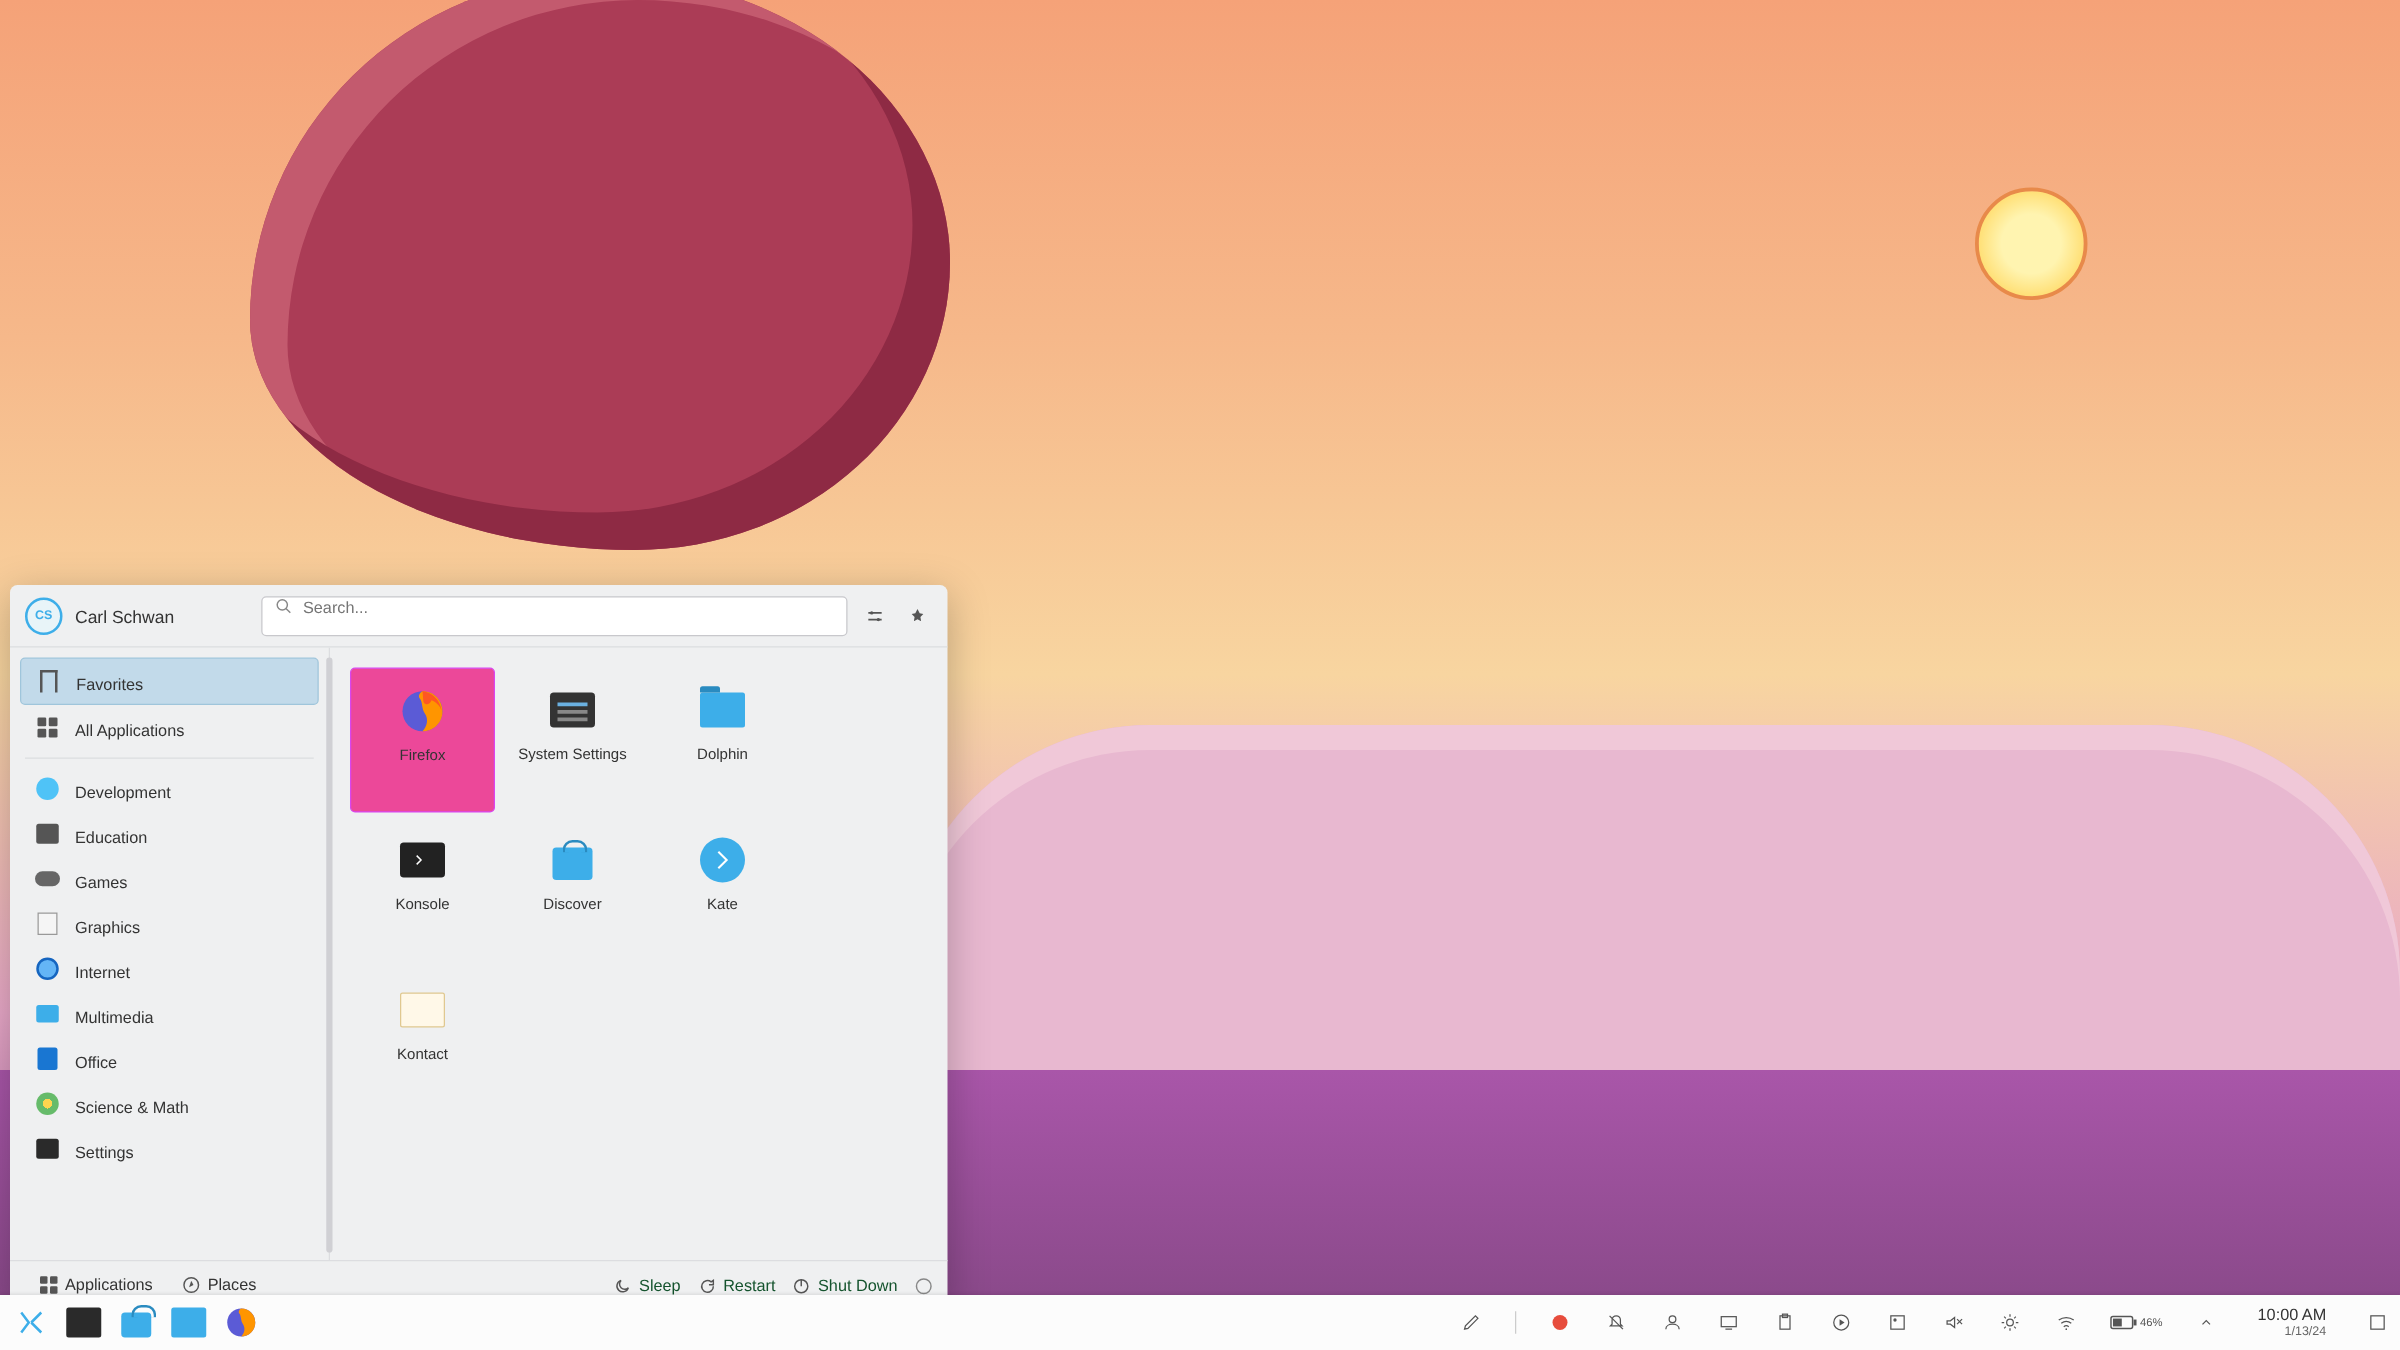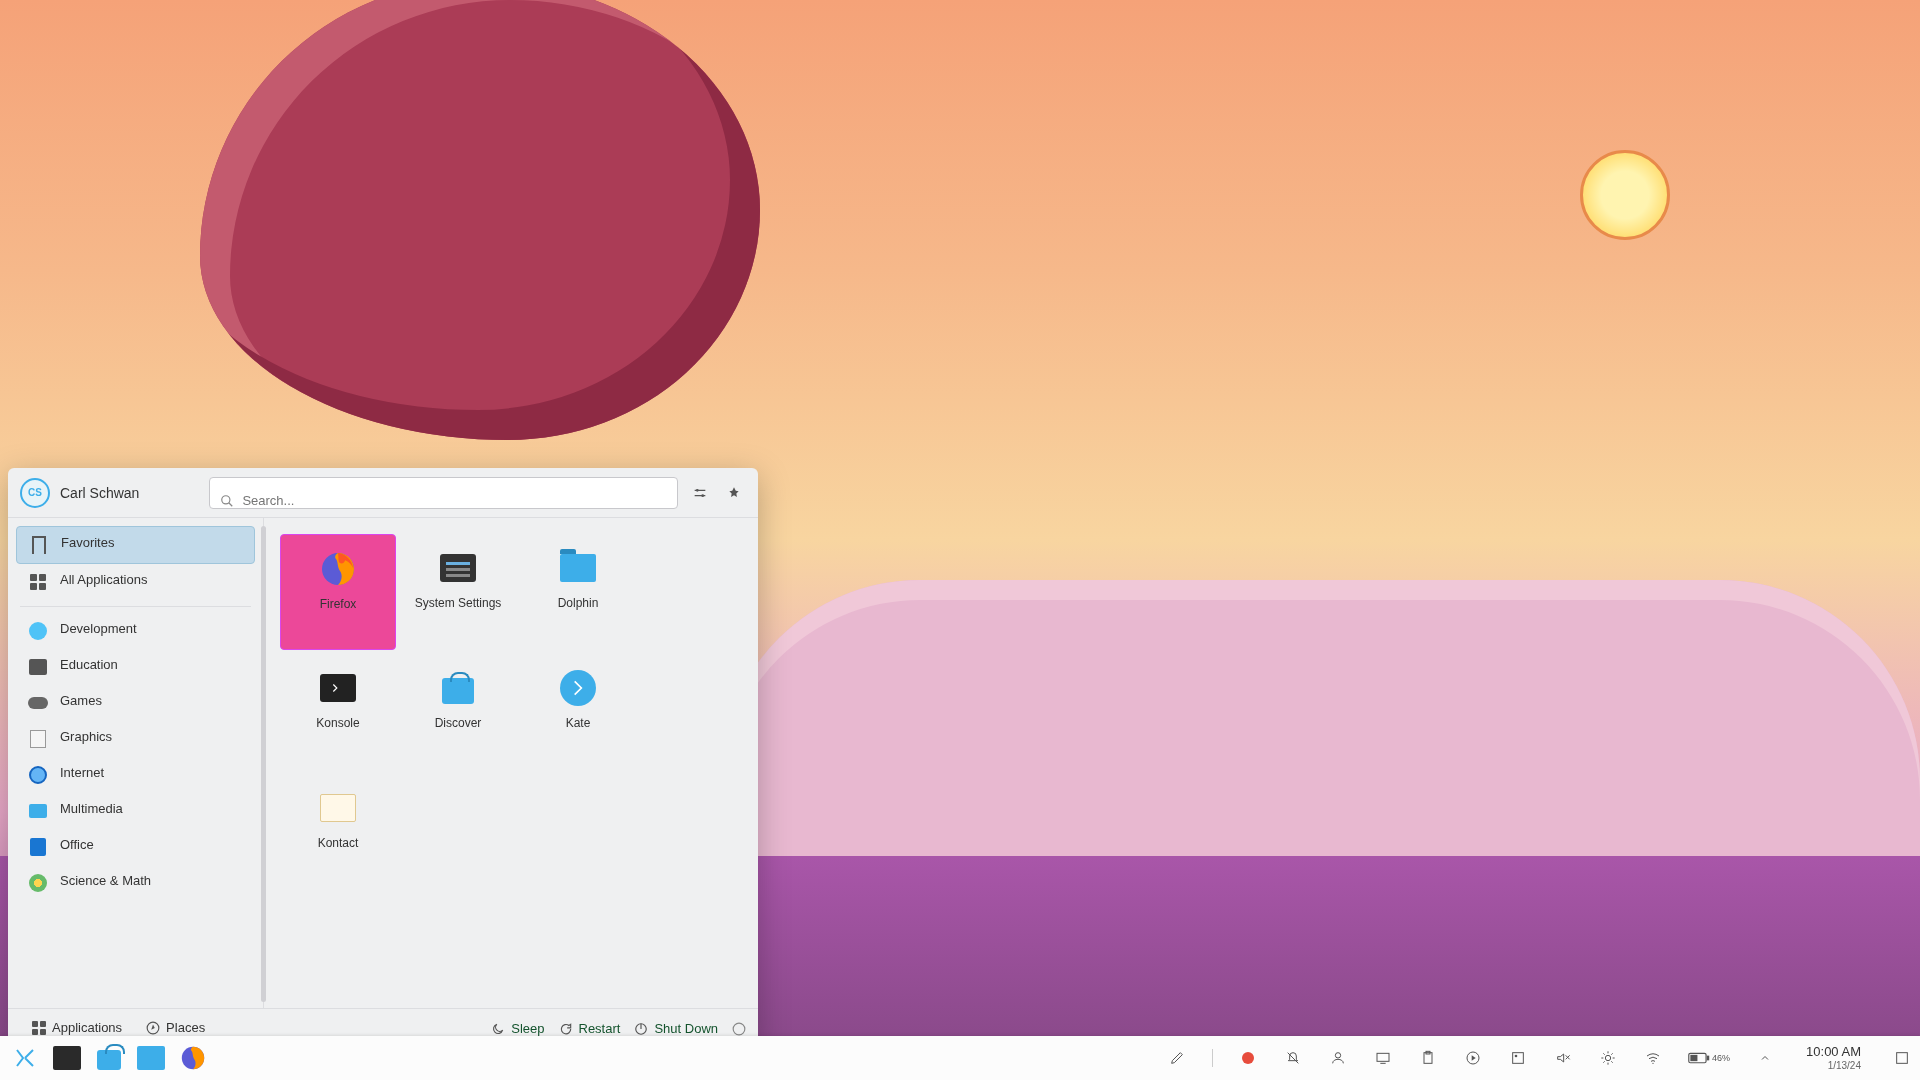--- a/index.html
+++ b/index.html
@@ -62,33 +62,33 @@
 .avatar {
   width: 30px; height: 30px; border-radius: 50%;
   border: 2px solid #3daee9; background:#e8f4f8;
   display:flex; align-items:center; justify-content:center;
   font-size:10px; color:#3daee9; font-weight:600;
 }
 .username { font-size: 14px; color:#333; flex-shrink:0;}
 .search-box {
   flex: 1; margin-left: 60px; height: 32px;
   background: #fff; border: 1px solid #c8c8cc; border-radius: 4px;
-  display: flex; align-items: flex-end; padding: 0 10px; gap: 8px;
+  display: flex; align-items: flex-start; padding: 0 10px; gap: 8px;
 }
 .search-box input { border:none; outline:none; flex:1; font-size:13px; background:transparent;}
 .header-btn { width:24px; height:24px; display:flex; align-items:center; justify-content:center; cursor:pointer; color:#555;}
 
 .launcher-body { flex:1; display:flex; overflow:hidden;}
 .sidebar {
   width: 256px; padding: 8px; overflow-y:auto;
   border-right: 1px solid #dcdde0;
 }
 .sidebar-scrollbar { width:5px; background:#d0d0d4; position:absolute; left:253px; top:58px; bottom:46px; border-radius:3px;}
 .sb-item {
-  display:flex; align-items:flex-start; gap:12px; padding: 8px 12px;
+  display:flex; align-items:flex-end; gap:12px; padding: 8px 12px;
   border-radius:4px; cursor:pointer; font-size:13px; color:#333;
 }
 .sb-item.active { background:#c2daea; border:1px solid #9fc5db;}
 .sb-separator { height:1px; background:#dcdde0; margin:6px 4px;}
 .sb-icon { width:20px; height:20px; display:flex; align-items:center; justify-content:center; flex-shrink:0;}
 
 .grid-area { flex:1; padding:16px; display:flex; flex-wrap:wrap; align-content:flex-start; gap:4px;}
 .app-tile {
   width: 116px; height: 116px;
   display:flex; flex-direction:column; align-items:center; justify-content:flex-start;
@@ -230,20 +230,26 @@
             <span class="ic-office"></span>
           </span>
           <span>Office</span>
         </div>
       <div class="sb-item">
           <span class="sb-icon">
             <span class="ic-sci"></span>
           </span>
           <span>Science &amp; Math</span>
         </div>
+      <div class="sb-item">
+          <span class="sb-icon">
+            <span class="ic-gear-s"></span>
+          </span>
+          <span>Settings</span>
+        </div>
     </div>
     <div class="sidebar-scrollbar"></div>
 
     <div class="grid-area">
       <div class="app-tile selected">
         <div class="app-icon">
           <svg class="firefox-logo" viewBox="0 0 100 100">
               <circle cx="50" cy="50" r="40" fill="#5b5bd6"></circle>
               <path d="M50 10 C75 10 90 30 90 50 C90 75 70 90 50 90 C60 80 62 65 55 55 C48 45 50 30 45 25 C40 20 45 12 50 10" fill="#ff9500"></path>
               <path d="M50 10 C70 12 85 28 88 48 C85 40 78 32 68 28 C65 35 60 38 55 35 C50 32 52 25 50 10" fill="#ff5722"></path>

